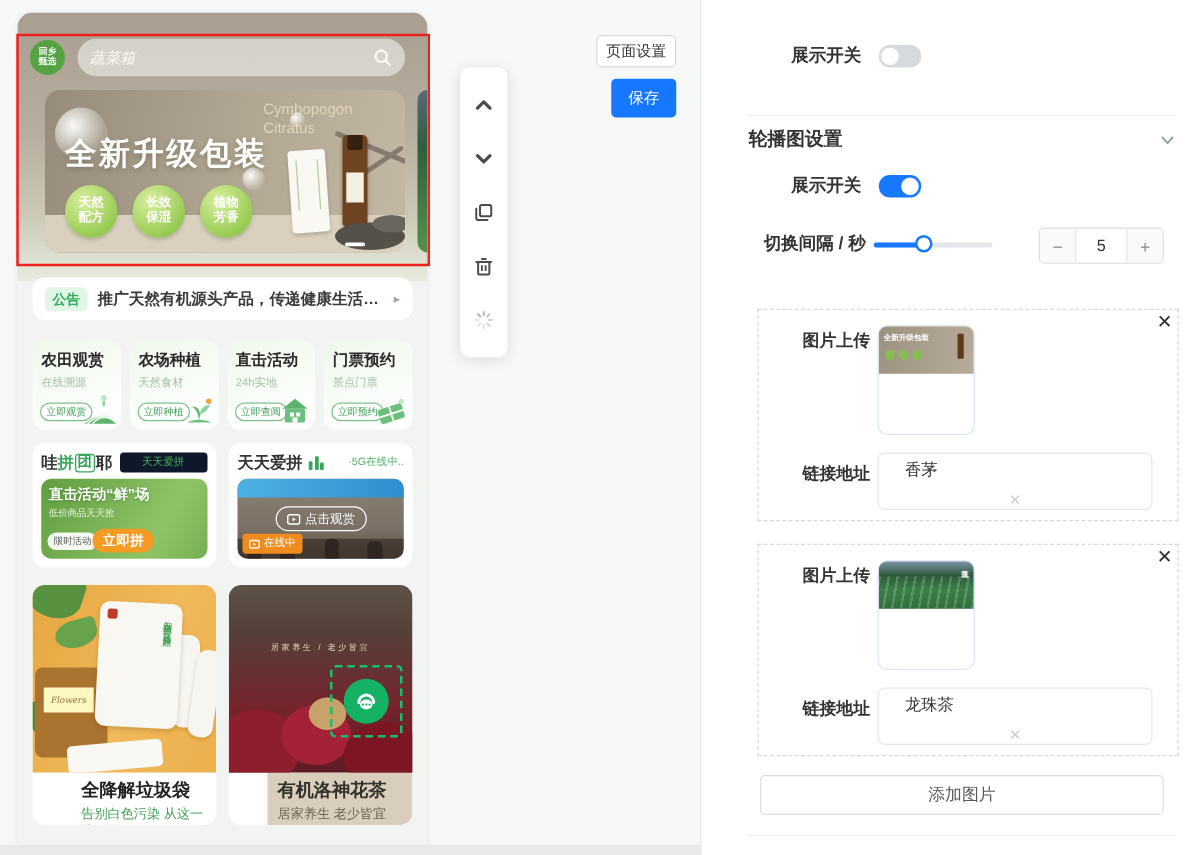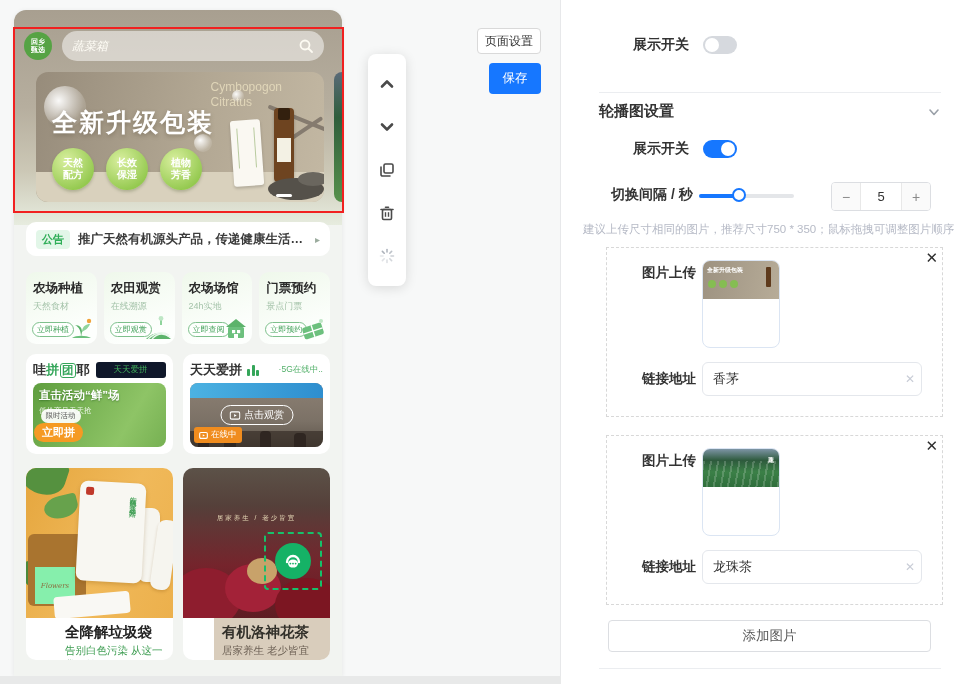--- a/index.html
+++ b/index.html
@@ -57,36 +57,36 @@
   .gt-box { color:#35a65a; border:1.5px solid #35a65a; border-radius:3px; padding:0 1px; font-size:11.5px; line-height:13px; margin:0 1px; }
   .mid-badge { margin-left:6px; background:#0f172a; color:#43b05c; font-size:8.5px; padding:2px 18px; border-radius:3px; }
   .mid-status { margin-left:auto; font-size:8.5px; color:#53b06a; white-space:nowrap; }
   .bars { display:inline-flex; align-items:flex-end; gap:1.5px; margin-left:5px; }
   .bars i { width:3px; background:#35a65a; border-radius:1px; display:block; }
   .mid-img { margin-top:4px; height:64px; border-radius:8px; position:relative; overflow:hidden; }
   .img-group { background:linear-gradient(120deg,#5f9e3f,#8ec466 70%,#76b052); }
   .img-live { background:linear-gradient(180deg,#8d8174 0%,#7b7166 60%,#5c5349 100%); }
   .gi-title { position:absolute; left:6px; top:5px; font-size:11.5px; font-weight:bold; color:#fff; text-shadow:0 1px 2px rgba(0,60,0,.4); white-space:nowrap; }
   .gi-sub { position:absolute; left:6px; top:23px; font-size:7.5px; color:rgba(255,255,255,.85); }
-  .gi-tags { position:absolute; left:5px; bottom:5px; display:flex; align-items:center;flex-direction:column; }
+  .gi-tags { position:absolute; left:5px; bottom:5px; display:flex; align-items:center; }
   .gi-t1 { background:rgba(255,255,255,.92); color:#5a5a5a; font-size:7.5px; padding:2px 5px; border-radius:999px; }
   .gi-t2 { background:#f59a23; color:#fff; font-size:11px; font-weight:bold; padding:2px 8px; border-radius:999px; margin-left:-4px; }
   .awning { position:absolute; left:0; top:0; width:100%; height:15px; background:linear-gradient(90deg,#4cb2e2,#2e8ecf); }
   .crowd { position:absolute; left:0; bottom:0; width:100%; height:16px; background:rgba(40,31,25,.55); }
   .person { position:absolute; bottom:0; background:#382f2a; border-radius:4px 4px 0 0; }
   .play-pill { position:absolute; left:50%; top:22px; transform:translateX(-50%); border:1.5px solid #fff; border-radius:999px; padding:2px 8px; color:#fff; font-size:10px; display:flex; align-items:center; gap:4px; white-space:nowrap; }
   .live-badge { position:absolute; left:4px; bottom:4px; background:#f08c1e; color:#fff; font-size:8.5px; border-radius:3px; padding:2px 5px; display:flex; align-items:center; gap:3px; }
 
   .prodrow { position:absolute; left:12px; top:458px; width:304px; display:flex; gap:10px; }
   .prod-card { flex:1; height:192px; border-radius:10px; overflow:hidden; background:#fff; position:relative; }
   .pimg { height:150px; position:relative; overflow:hidden; }
   .pimg-bags { background:linear-gradient(115deg,#e5a63e 0%,#f0b95a 55%,#ecb04c 100%); }
   .leaf { position:absolute; background:#55913f; border-radius:50% 4px 50% 50%; }
   .basket { position:absolute; left:2px; top:66px; width:58px; height:72px; background:#a9742f; border-radius:6px; }
-  .basket .tag { position:absolute; left:7px; top:33px; width:40px; height:37px; background:#86efac; display:flex; align-items:center; justify-content:center; font-size:7px; font-style:italic; color:#8b6d3f; font-family:"DejaVu Serif","Liberation Serif",serif; }
+  .basket .tag { position:absolute; left:7px; top:16px; width:40px; height:20px; background:#fef9c3; display:flex; align-items:center; justify-content:center; font-size:7px; font-style:italic; color:#8b6d3f; font-family:"DejaVu Serif","Liberation Serif",serif; }
   .pack { position:absolute; left:52px; top:14px; width:66px; height:100px; background:#f8f7f2; border-radius:8px; transform:rotate(3deg); box-shadow:0 2px 4px rgba(120,70,0,.25); }
   .pack .vtxt { position:absolute; right:8px; top:8px; writing-mode:vertical-rl; font-size:7px; color:#3f9e53; letter-spacing:1px; height:84px; }
   .pack .seal { position:absolute; left:6px; top:6px; width:8px; height:8px; background:#c0392b; border-radius:2px; }
   .roll { position:absolute; background:#f6f5ef; border-radius:8px; box-shadow:0 2px 3px rgba(120,70,0,.2); }
   .sheet { position:absolute; left:28px; bottom:2px; width:76px; height:22px; background:#f9f8f4; border-radius:4px; transform:rotate(-5deg); }
   .pfoot { height:42px; padding:5px 8px 0;margin-left:31px; }
   .pfoot .pt { font-size:14.5px; font-weight:bold; color:#222; }
   .pfoot .ps { font-size:10.5px; margin-top:2px; }
   .pfoot-white .ps { color:#3f9e53; }
   .pfoot-tan { background:#d9cdbc; }
@@ -137,21 +137,21 @@
   .thumb { position:absolute; left:95px; top:12px; width:78px; height:88px; border:1px solid #dbe5f3; border-radius:8px; overflow:hidden; background:#fff; cursor:pointer; }
   .thumb .timg { height:38px; position:relative; overflow:hidden; }
   .t-banner { background:linear-gradient(100deg,#9d9281,#b7ac98); }
   .t-banner .tt { position:absolute; left:4px; top:5px; font-size:6px; color:#fff; font-weight:bold; white-space:nowrap; }
   .t-banner .dots { position:absolute; left:5px; top:19px; display:flex; gap:3px; }
   .t-banner .dots i { width:8px; height:8px; border-radius:50%; background:#85bd52; display:block; }
   .t-banner .tb { position:absolute; right:8px; top:6px; width:5px; height:20px; background:#5e3a1c; border-radius:1px; }
   .t-tea { background:linear-gradient(180deg,#7d94a5 0%,#2e5a3d 30%,#3b8047 60%,#2f6e3c 100%); }
   .t-tea .rows { position:absolute; left:0; top:12px; width:100%; height:26px; background:repeating-linear-gradient(100deg, rgba(255,255,255,.18) 0 2px, rgba(0,0,0,0) 2px 7px); }
   .t-tea .cal { position:absolute; right:4px; top:3px; writing-mode:vertical-rl; font-size:6px; color:#fff; font-family:"DejaVu Serif","Liberation Serif",serif; }
-  .link-input { position:absolute; left:95px; top:114px; width:220px; height:34px; border:1px solid #e4e7ec; border-radius:6px; display:flex; align-items:center; padding:0 10px; gap:16px; background:#fff; }
+  .link-input { position:absolute; left:95px; top:114px; width:220px; height:46px; border:1px solid #e4e7ec; border-radius:6px; display:flex; align-items:center; padding:0 10px; gap:4px; background:#fff;flex-direction:column; }
   .link-input input { flex:1; border:none; outline:none; font-size:13px; color:#333; font-family:inherit; background:transparent; }
   .clear-x { color:#c8ccd6; font-size:12px; cursor:pointer; }
   .btn-add { position:absolute; left:46px; top:620px; width:323px; height:32px; border:1px solid #dcdee2; border-radius:4px; background:#fff; font-size:13.5px; color:#595959; display:flex; align-items:center; justify-content:center; cursor:pointer; }
 </style>
 </head>
 <body>
 
 <div class="stage">
 
   <div class="workspace">
@@ -211,45 +211,45 @@
       </div>
       <div class="next-slide"></div>
 
       <div class="notice">
         <span class="ntag">公告</span>
         <span class="ntext">推广天然有机源头产品，传递健康生活理…</span>
         <span class="narrow">▸</span>
       </div>
 
       <div class="cats">
-        <div class="cat-card">
-          <div class="cat-title">农场种植</div>
-          <div class="cat-sub">天然食材</div>
-          <span class="cat-btn">立即种植</span>
-          <svg class="cat-icon" width="26" height="26" viewBox="0 0 26 26">
-            <path d="M13 22 C13 16 11 12 7 10 C12 10 14 13 14 17 Z" fill="#5cb36b"></path>
-            <path d="M14 16 C15 11 18 9 22 9 C20 14 17 15 14 17 Z" fill="#8fd49c"></path>
-            <circle cx="21" cy="6" r="2.2" fill="#f0a33a"></circle>
-            <path d="M4 23 C8 20 18 20 23 23 Z" fill="#6cc07d"></path>
-          </svg>
-        </div>
         <div class="cat-card">
           <div class="cat-title">农田观赏</div>
           <div class="cat-sub">在线溯源</div>
           <span class="cat-btn">立即观赏</span>
           <svg class="cat-icon" width="28" height="26" viewBox="0 0 28 26">
             <path d="M2 24 Q14 12 27 24 Z" fill="#5cb36b"></path>
             <path d="M8 24 Q16 15 26 22" fill="none" stroke="#e9f7ec" stroke-width="1.4"></path>
             <path d="M4 24 Q15 14 25 20" fill="none" stroke="#e9f7ec" stroke-width="1.4"></path>
             <rect x="16" y="4" width="2" height="6" fill="#8fd49c"></rect>
             <circle cx="17" cy="3.4" r="2.4" fill="#bfe7c6"></circle>
           </svg>
         </div>
         <div class="cat-card">
-          <div class="cat-title">农场场馆</div>
+          <div class="cat-title">农场种植</div>
+          <div class="cat-sub">天然食材</div>
+          <span class="cat-btn">立即种植</span>
+          <svg class="cat-icon" width="26" height="26" viewBox="0 0 26 26">
+            <path d="M13 22 C13 16 11 12 7 10 C12 10 14 13 14 17 Z" fill="#5cb36b"></path>
+            <path d="M14 16 C15 11 18 9 22 9 C20 14 17 15 14 17 Z" fill="#8fd49c"></path>
+            <circle cx="21" cy="6" r="2.2" fill="#f0a33a"></circle>
+            <path d="M4 23 C8 20 18 20 23 23 Z" fill="#6cc07d"></path>
+          </svg>
+        </div>
+        <div class="cat-card">
+          <div class="cat-title">直击活动</div>
           <div class="cat-sub">24h实地</div>
           <span class="cat-btn">立即查阅</span>
           <svg class="cat-icon" width="26" height="26" viewBox="0 0 26 26">
             <path d="M3 12 L13 4 L23 12 Z" fill="#5cb36b"></path>
             <rect x="5" y="12" width="16" height="11" rx="1.5" fill="#6cc07d"></rect>
             <rect x="9" y="15" width="3.2" height="3.2" fill="#fff"></rect>
             <rect x="14" y="15" width="3.2" height="3.2" fill="#fff"></rect>
             <rect x="11" y="19" width="4" height="4" fill="#fff"></rect>
           </svg>
         </div>
@@ -451,21 +451,20 @@
     <div class="slider">
       <div class="fill" style="width:42%;"></div>
       <div class="knob" style="left:calc(42% - 7px);"></div>
     </div>
     <div class="stepper">
       <div class="sbtn minus">−</div>
       <div class="sval">5</div>
       <div class="sbtn plus">+</div>
     </div>
 
-    <div class="hint">建议上传尺寸相同的图片，推荐尺寸750 * 350；鼠标拖拽可调整图片顺序</div>
 
     <div class="img-card" style="top:247px;">
       <span class="card-close">✕</span>
       <div class="c-label" style="top:16px;">图片上传</div>
       <div class="thumb">
         <div class="timg t-banner">
           <div class="tt">全新升级包装</div>
           <div class="dots">
               <i></i>
               <i></i>

